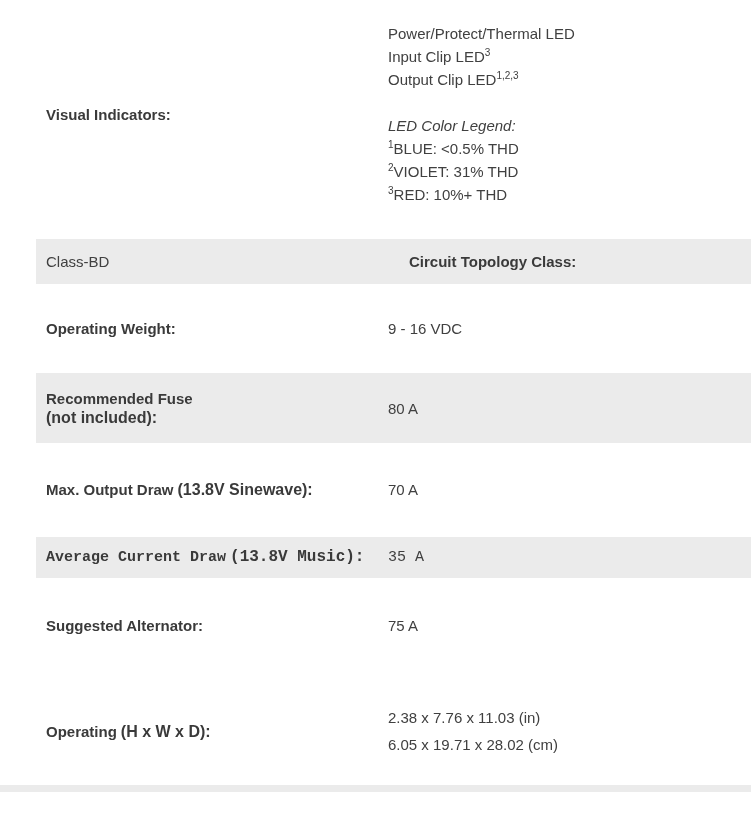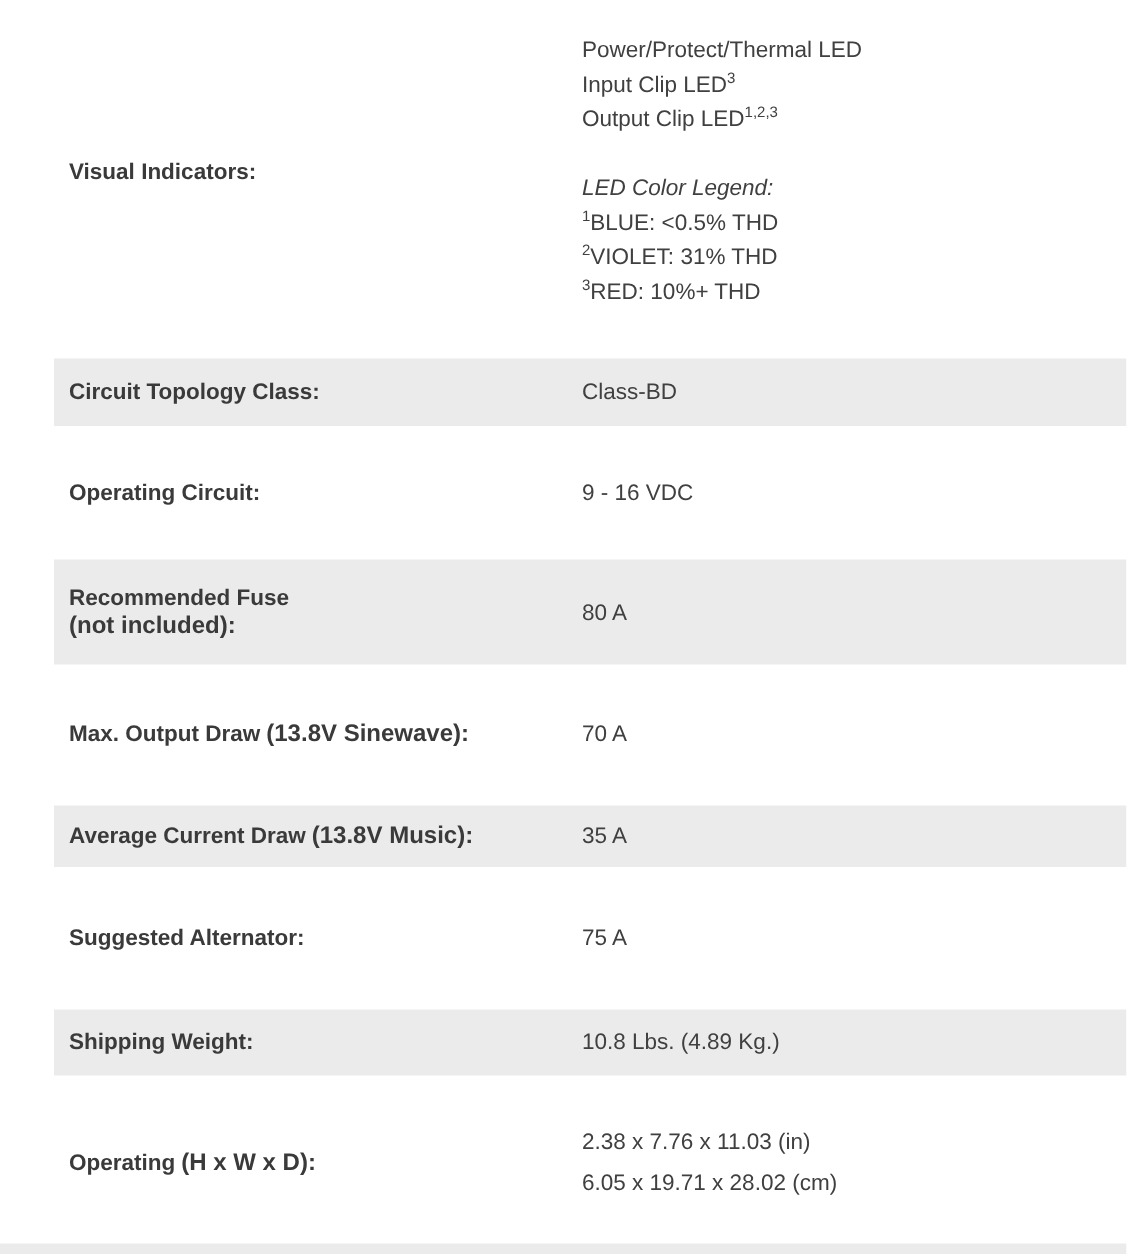--- a/index.html
+++ b/index.html
@@ -33,21 +33,21 @@
   .small.block { display: block; line-height: 19px; }
   sup { font-size: 10px; line-height: 0; vertical-align: super; }
   
   .r0 { padding-top: 22px; padding-bottom: 33px; }
   .r0 .cell.value { line-height: 23px; }
   .legend-title { font-style: italic; margin-top: 23px; }
   .r1 { padding-top: 13px; padding-bottom: 13px; }
   .r2 { padding-top: 35px; padding-bottom: 35px; }
   .r3 { padding-top: 16px; padding-bottom: 16px; }
   .r4 { padding-top: 37px; padding-bottom: 38px; }
-  .r5 { padding-top: 11px; padding-bottom: 11px; }
+  .r5 { padding-top: 11px; padding-bottom: 11px; font-family: Liberation Mono, monospace; }
   .r6 { padding-top: 38px; padding-bottom: 38px; }
   .r7 { padding-top: 12px; padding-bottom: 13px; }
   .r8 { padding-top: 31px; padding-bottom: 27px; line-height: 27px; }
   .next-band { height: 7px; background: #ebebeb; }
 </style>
 </head>
 <body>
 
 <div class="spec-table">
 
@@ -60,29 +60,29 @@
       <div class="vline"><span>Input Clip LED</span><sup>3</sup></div>
       <div class="vline"><span>Output Clip LED</span><sup>1,2,3</sup></div>
       <div class="legend-title">LED Color Legend:</div>
       <div class="vline"><sup>1</sup><span>BLUE: &lt;0.5% THD</span></div>
       <div class="vline"><sup>2</sup><span>VIOLET: 31% THD</span></div>
       <div class="vline"><sup>3</sup><span>RED: 10%+ THD</span></div>
     </div>
   </div>
 
   <div class="row r1 shaded">
+    <div class="cell value">Class-BD</div>
     <div class="cell label">
       <span>Circuit Topology Class:</span>
     </div>
-    <div class="cell value">Class-BD</div>
   </div>
 
   <div class="row r2">
     <div class="cell label">
-      <span>Operating Circuit:</span>
+      <span>Operating Weight:</span>
     </div>
     <div class="cell value">9 - 16 VDC</div>
   </div>
 
   <div class="row r3 shaded">
     <div class="cell label">
       <span>Recommended Fuse</span>
       <span class="small block">(not included):</span>
     </div>
     <div class="cell value">80 A</div>
@@ -102,26 +102,20 @@
     <div class="cell value">35 A</div>
   </div>
 
   <div class="row r6">
     <div class="cell label">
       <span>Suggested Alternator:</span>
     </div>
     <div class="cell value">75 A</div>
   </div>
 
-  <div class="row r7 shaded">
-    <div class="cell label">
-      <span>Shipping Weight:</span>
-    </div>
-    <div class="cell value">10.8 Lbs. (4.89 Kg.)</div>
-  </div>
 
   <div class="row r8">
     <div class="cell label">
       <span>Operating</span><span class="small inline">(H x W x D):</span>
     </div>
     <div class="cell value">
       <div class="vline">2.38 x 7.76 x 11.03 (in)</div>
       <div class="vline">6.05 x 19.71 x 28.02 (cm)</div>
     </div>
   </div>

